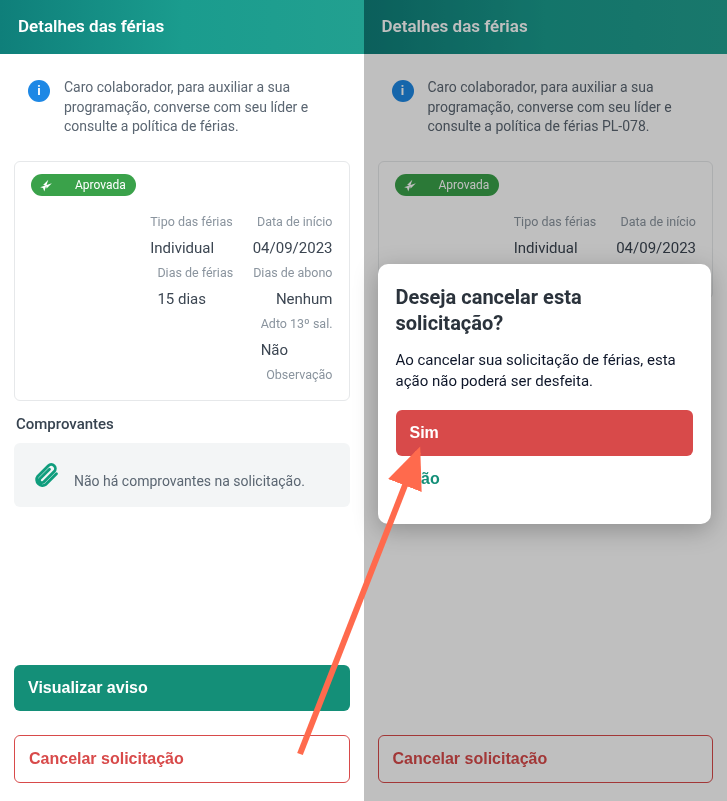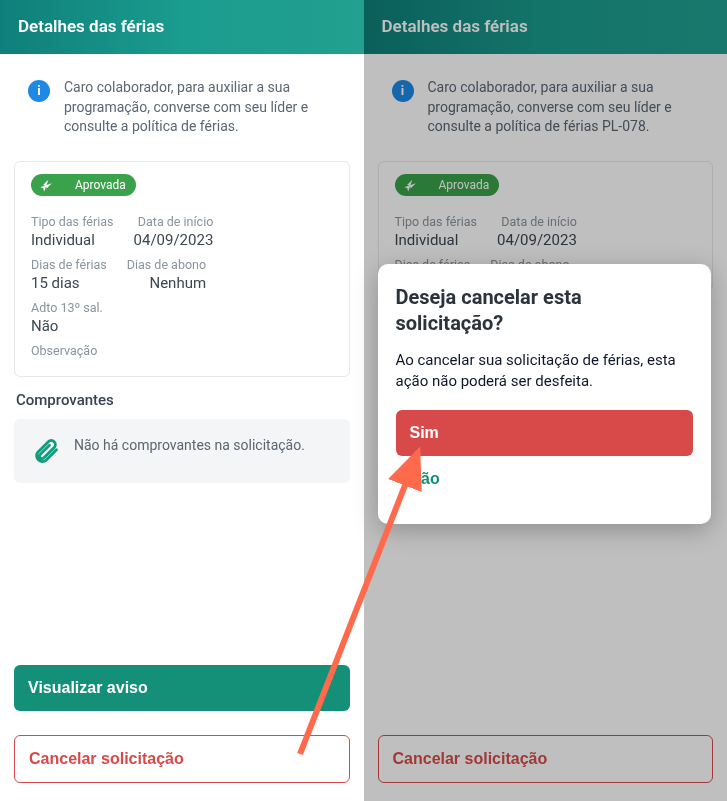--- a/index.html
+++ b/index.html
@@ -18,28 +18,28 @@
                  position: relative; color:#5b6672; font-size:14px; line-height:1.4; }
   .info-banner .info-ic { position:absolute; left:14px; top:16px; width:22px; height:22px; border-radius:50%;
      background:#1e88e5; color:#fff; display:flex; align-items:center; justify-content:center; font-weight:700; font-size:13px;}
 
   .card { margin: 10px 14px 0; border:1px solid #e6e8ea; border-radius:6px; padding:12px 16px 18px; background:#fff; }
 
   .badge { display:inline-flex; align-items:center; gap:22px; background:#3aa24a; color:#fff; font-size:12px;
            padding:4px 10px 4px 8px; border-radius:12px; margin-bottom:10px;}
   .badge svg { width:14px; height:14px; fill:#fff; }
 
-  .row { display:flex; justify-content:flex-start; gap:20px; margin-top:8px;}
+  .row { display:flex; justify-content:flex-end; gap:20px; margin-top:8px;}
   .field-lbl { color:#8a949e; font-size:12.5px; }
-  .field-val { color:#3c4652; font-size:15px; margin-top:2px;}
+  .field-val { color:#3c4652; font-size:15px; margin-top:10px;}
   .right { text-align:right; }
 
   .section-title { margin:14px 16px 0; color:#374350; font-size:15px; font-weight:500; }
 
-  .receipts { margin:10px 14px 0; background:#f3f5f6; border-radius:6px; padding:18px; display:flex; align-items:flex-start; gap:14px;
+  .receipts { margin:10px 14px 0; background:#f3f5f6; border-radius:6px; padding:18px; display:flex; align-items:flex-end; gap:14px;
               color:#5b6672; font-size:14px; }
   .clip-ic { width:28px; height:28px; color:#0f9d7d; flex-shrink:0; }
   .clip-ic svg { width:28px; height:28px; fill:none; stroke:#0f9d7d; stroke-width:2.4; stroke-linecap:round; stroke-linejoin:round; }
 
   .footer { margin-top:auto; padding:12px 14px 18px; display:flex; flex-direction:column; gap:24px; }
   .btn { width:100%; padding:14px; border-radius:6px; font-size:16px; font-weight:600; text-align:left; border:none; cursor:pointer;}
   .btn-primary { background:#148f78; color:#fff; }
   .btn-outline-red { background:#fff; color:#d84a4a; border:1.5px solid #d84a4a; }
 
   

